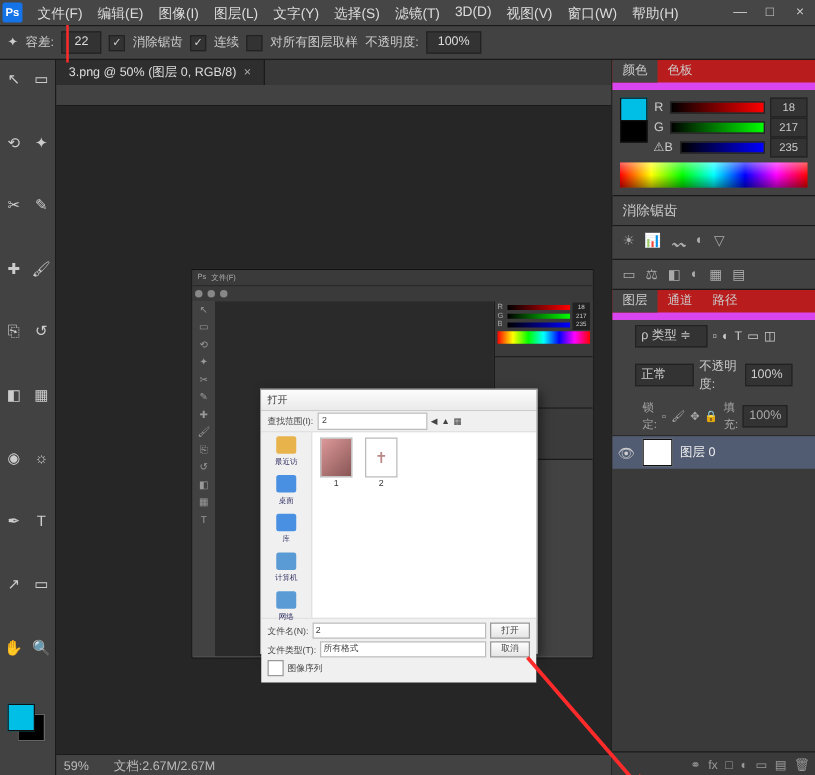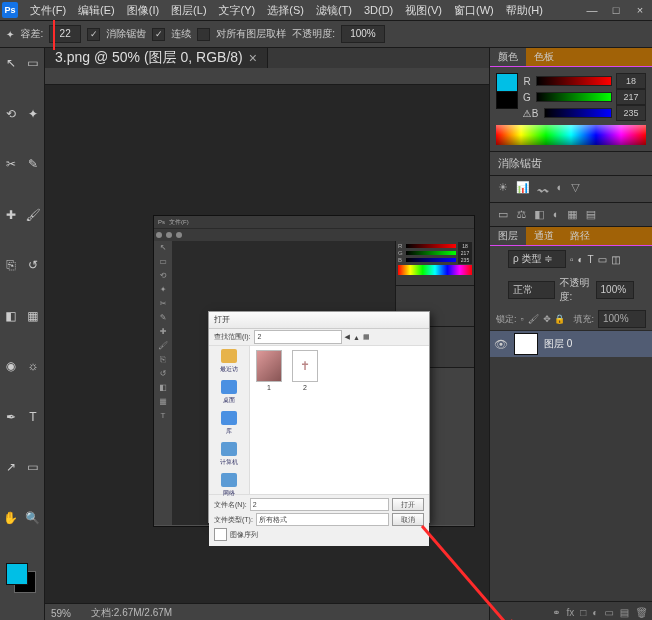--- a/index.html
+++ b/index.html
@@ -12,21 +12,21 @@
   .optbox{width:30px;height:16px;background:#333;border:1px solid #222;font-size:10px;color:#ddd;text-align:center;line-height:16px}
   .checkbox{width:11px;height:11px;background:#333;border:1px solid #222;display:inline-flex;align-items:center;justify-content:center;font-size:9px;color:#ccc}
   .body-area{display:flex;height:574px}
   .toolbox{width:44px;background:#424242;border-right:1px solid #1a1a1a;display:flex;flex-wrap:wrap;padding-top:4px}
   .tool{width:20px;height:20px;margin:1px;display:flex;align-items:center;justify-content:center;cursor:pointer;font-size:12px;color:#ccc}
   .swatches{width:30px;height:30px;position:relative;margin:6px 0 0 6px}
   .fg-color{width:20px;height:20px;background:#00bfe6;border:1px solid #111;position:absolute;top:0;left:0}
   .bg-color{width:20px;height:20px;background:#000;border:1px solid #666;position:absolute;top:8px;left:8px}
   .canvas-area{flex:1;background:#262626;display:flex;flex-direction:column;position:relative}
   .doc-tabs{height:20px;background:#383838;display:flex;align-items:center}
-  .doc-tab{height:20px;padding:0 10px;font-size:14px;color:#ddd;background:#2e2e2e;border-right:1px solid #1a1a1a;display:flex;align-items:center;gap:6px}
+  .doc-tab{height:20px;padding:0 10px;font-size:10px;color:#ddd;background:#2e2e2e;border-right:1px solid #1a1a1a;display:flex;align-items:center;gap:6px}
   .doc-tab .x{color:#aaa;cursor:pointer}
   .ruler-top{height:16px;background:#424242;border-bottom:1px solid #1a1a1a}
   .canvas-wrap{flex:1;position:relative}
   .thumb-app{position:absolute;left:108px;top:130px;width:320px;height:310px;background:#525252;border:1px solid #111}
   .thumb-menu{height:12px;background:#3a3a3a;display:flex;align-items:center;padding:0 4px;gap:4px}
   .thumb-menu span{font-size:6px;color:#aaa}
   .thumb-opt{height:12px;background:#3a3a3a;border-top:1px solid #2a2a2a}
   .opt-dot{width:6px;height:6px;border-radius:50%;background:#888;display:inline-block;margin:3px 2px}
   .thumb-body{display:flex;height:284px}
   .thumb-tools{width:18px;background:#424242;display:flex;flex-direction:column;align-items:center;padding-top:2px;gap:2px}
@@ -53,39 +53,39 @@
   .tpanel-color{height:40px;background:#3b3b3b;border-bottom:1px solid #1a1a1a;padding:2px}
   .mini-slider{height:6px;display:flex;align-items:center;gap:2px;margin-bottom:1px}
   .mini-lab{font-size:6px;color:#aaa;width:6px}
   .mini-track{flex:1;height:4px;background:linear-gradient(to right,#000,#0ff)}
   .mini-val{width:14px;height:8px;background:#222;font-size:5px;color:#ccc;text-align:center;line-height:8px}
   .mini-spectrum{height:10px;background:linear-gradient(to right,red,yellow,lime,cyan,blue,magenta,red);margin-top:2px}
   .tpanel-sm{height:40px;background:#3b3b3b;border-bottom:1px solid #1a1a1a}
   .red-arrow{position:absolute;left:240px;top:280px;width:120px;height:130px;pointer-events:none}
   .status{height:18px;background:#424242;border-top:1px solid #1a1a1a;display:flex;align-items:center;font-size:10px;color:#bbb;padding:0 6px;gap:20px}
   .panels{width:162px;background:#424242;border-left:1px solid #1a1a1a;display:flex;flex-direction:column}
-  .panel-tabs{height:18px;background:#a16207;display:flex;border-bottom:1px solid #d946ef}
+  .panel-tabs{height:18px;background:#b91c1c;display:flex;border-bottom:6px solid #d946ef}
   .ptab{padding:0 8px;font-size:10px;line-height:18px;color:#ccc;cursor:pointer}
   .ptab.active{background:#424242}
   .color-panel{padding:6px;background:#424242;border-bottom:1px solid #1a1a1a}
   .cp-row{display:flex;align-items:center;gap:4px;height:16px}
   .cp-lab{width:10px;font-size:10px;text-align:center}
   .cp-slider{flex:1;height:10px;position:relative}
   .cp-grad{height:8px;border:1px solid #222}
   .cp-val{width:28px;height:14px;background:#333;border:1px solid #222;font-size:9px;text-align:center;line-height:14px}
   .cp-swatch{width:22px;height:36px;display:flex;flex-direction:column;margin-right:4px}
   .cp-fg{flex:1;background:#00bfe6;border:1px solid #111}
   .cp-bg{flex:1;background:#000;border:1px solid #111;margin-top:-1px}
   .spectrum{height:20px;background:linear-gradient(to bottom,rgba(255,255,255,.4),transparent 50%,rgba(0,0,0,.4)),linear-gradient(to right,red,yellow,lime,cyan,blue,magenta,red);margin-top:4px}
   .panel-icons{display:flex;gap:8px;padding:5px 8px;background:#424242;border-bottom:1px solid #1a1a1a;font-size:11px;color:#aaa}
   .panel-icons span{cursor:pointer}
   .layers-panel{flex:1;background:#424242;display:flex;flex-direction:column}
   .lp-ctrl{padding:4px 18px;display:flex;gap:4px;align-items:center;font-size:10px}
   .lp-drop{background:#333;border:1px solid #222;height:16px;padding:0 4px;line-height:16px;font-size:10px}
-  .lp-lock{padding:2px 6px;display:flex;gap:4px;align-items:center;font-size:9px;color:#aaa;border-bottom:1px solid #2a2a2a}
+  .lp-lock{padding:2px 24px;display:flex;gap:4px;align-items:center;font-size:9px;color:#aaa;border-bottom:1px solid #2a2a2a}
   .layer-list{flex:1;background:#3a3a3a}
   .layer-row{height:26px;display:flex;align-items:center;padding:0 4px;background:#515c73;gap:6px}
   .eye{width:14px;font-size:11px;color:#ccc;cursor:pointer}
   .layer-thumb{width:22px;height:20px;background:#fff;border:1px solid #111}
   .layer-name{font-size:10px;color:#eee}
   .panel-footer{height:20px;background:#3a3a3a;border-top:1px solid #1a1a1a;display:flex;align-items:center;justify-content:flex-end;padding:0 4px;gap:6px;font-size:10px;color:#999}
   .panel-footer span{cursor:pointer}
   .red-line{position:absolute;left:53px;top:20px;width:2px;height:30px;background:#ff2b2b;pointer-events:none;z-index:50}
 </style>
 </head>

